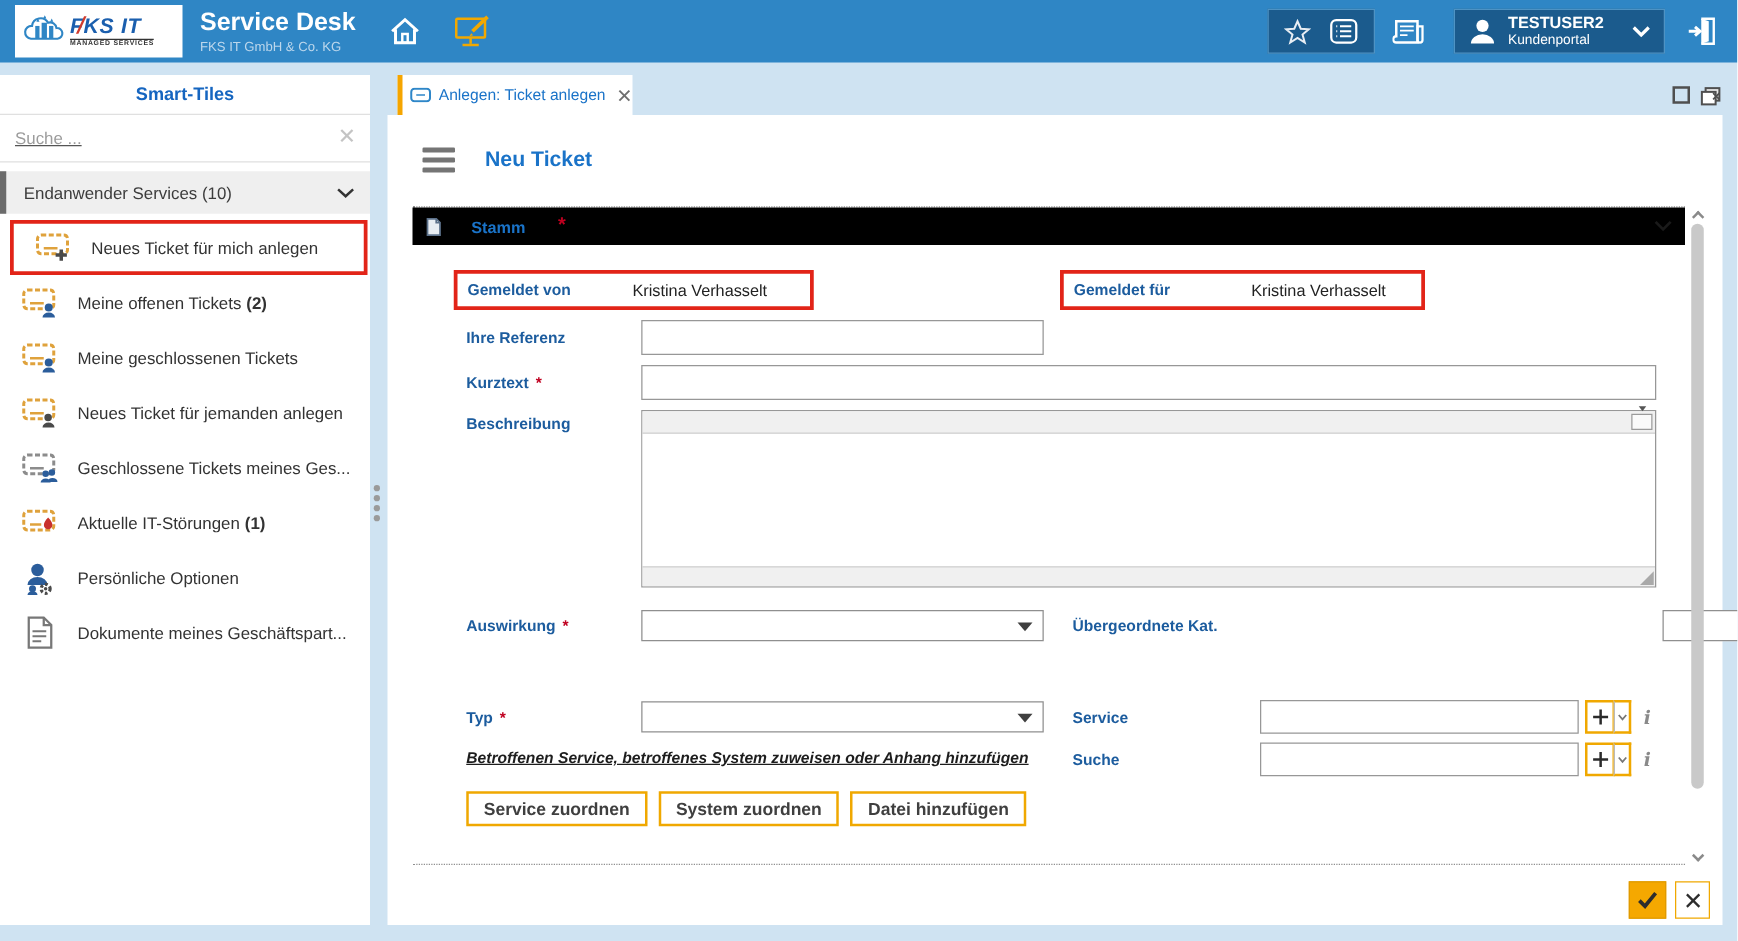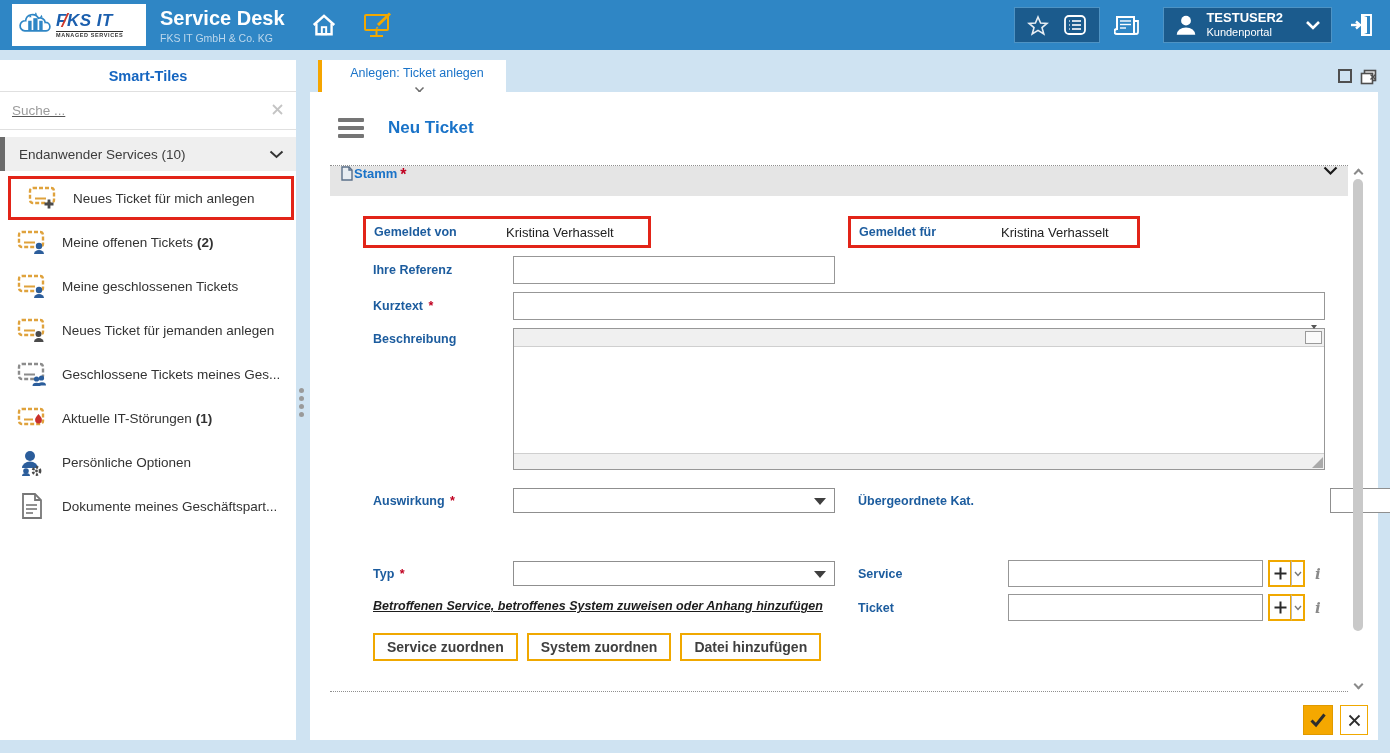--- a/index.html
+++ b/index.html
@@ -39,36 +39,36 @@
   .sd-ic { width:32px; display:flex; justify-content:center; }
   .sd-lbl { font-size:13.5px; color:#333; white-space:nowrap; overflow:hidden; }
   .cnt { margin-left:4px; font-weight:bold; }
   .sd-red { border:3px solid #e22418; margin:0 0 0 8px; width:286px; }
   .splitter { position:absolute; left:299px; top:388px; display:flex; flex-direction:column; gap:3px; cursor:col-resize; }
   .splitter i { width:5px; height:5px; border-radius:50%; background:#9a9a9a; }
 
   
   .main { position:absolute; left:310px; top:60px; width:1068px; height:680px; }
   .tabbar { position:relative; height:32px; }
-  .tab { position:absolute; left:8px; top:0; height:32px; width:188px; background:#fff; display:flex; align-items:center; gap:6px; padding-left:10px; cursor:pointer;flex-direction:column; }
+  .tab { position:absolute; left:8px; top:0; height:32px; width:188px; background:#fff; display:flex; align-items:center; gap:6px; padding-left:10px; cursor:pointer; }
   .tab:before { content:""; position:absolute; left:0; top:0; width:4px; height:32px; background:#f5a500; }
   .tab-lbl { font-size:12.5px; color:#1a73c8; white-space:nowrap; }
   .tab-close { margin-left:4px; cursor:pointer; display:flex; }
   .win-ic { position:absolute; top:9px; cursor:pointer; }
   .win-max { left:1028px; width:14px; height:14px; border:2px solid #4f4f4f; background:transparent; }
   .win-closeall { left:1050px; }
 
   .panel { position:absolute; left:0; top:32px; width:1068px; height:648px; background:#fff; }
   .page-head { position:absolute; left:28px; top:26px; display:flex; align-items:center; gap:24px; }
   .hamburger { display:flex; flex-direction:column; gap:4px; cursor:pointer; }
   .hamburger i { width:26px; height:4px; background:#757575; border-radius:1px; }
   .form-title { font-size:17px; font-weight:bold; color:#1a73c8; }
 
   .form-wrap { position:absolute; left:20px; top:73px; width:1018px; height:527px; border-top:1px dotted #8f8f8f; border-bottom:1px dotted #8f8f8f; }
-  .section-head { height:30px; background:#e5e5e5; display:flex; align-items:flex-start; gap:1px; padding:0 10px; cursor:pointer; }
+  .section-head { height:30px; background:#000000; display:flex; align-items:center; gap:24px; padding:0 10px; cursor:pointer; }
   .section-lbl { font-size:13px; font-weight:bold; color:#1a73c8; }
   .req { color:#c00020; font-weight:bold; margin-left:2px; }
   .sec-chev { margin-left:auto; display:flex; cursor:pointer; }
   .section-body { position:relative; height:497px; }
   .r { position:absolute; left:0; right:0; display:flex; align-items:center; }
   .lblL { position:absolute; left:43px; width:140px; font-size:12.5px; font-weight:bold; color:#1c5c9e; }
   .lblR { position:absolute; left:528px; width:150px; font-size:12.5px; font-weight:bold; color:#1c5c9e; }
   .fldL { position:absolute; left:183px; }
   .fldR { position:absolute; left:678px; }
   .val { font-size:13px; color:#222; }
@@ -441,21 +441,21 @@
                 <svg width="8" height="6" viewBox="0 0 8 6">
                     <polyline points="1,1 4,4.5 7,1" fill="none" stroke="#777" stroke-width="1.4"></polyline>
                   </svg>
               </span>
               <span class="info-i">i</span>
             </div>
           </div>
 
           <div class="r" style="top:398px; height:27px;">
             <span class="hint" style="top:5px">Betroffenen Service, betroffenes System zuweisen oder Anhang hinzufügen</span>
-            <span class="lblR">Ticket</span>
+            <span class="lblR">Suche</span>
             <div class="fldR" style="display:flex; align-items:center;">
               <input class="inp" style="width: 255px; height: 27px;" type="text">
               <span class="plusbtn" style="margin-left:5px">
                 <svg width="13" height="13" viewBox="0 0 13 13" stroke="#2a2a2a" stroke-width="2">
                     <line x1="6.5" y1="0.5" x2="6.5" y2="12.5"></line>
                     <line x1="0.5" y1="6.5" x2="12.5" y2="6.5"></line>
                   </svg>
               </span>
               <span class="vbtn">
                 <svg width="8" height="6" viewBox="0 0 8 6">

